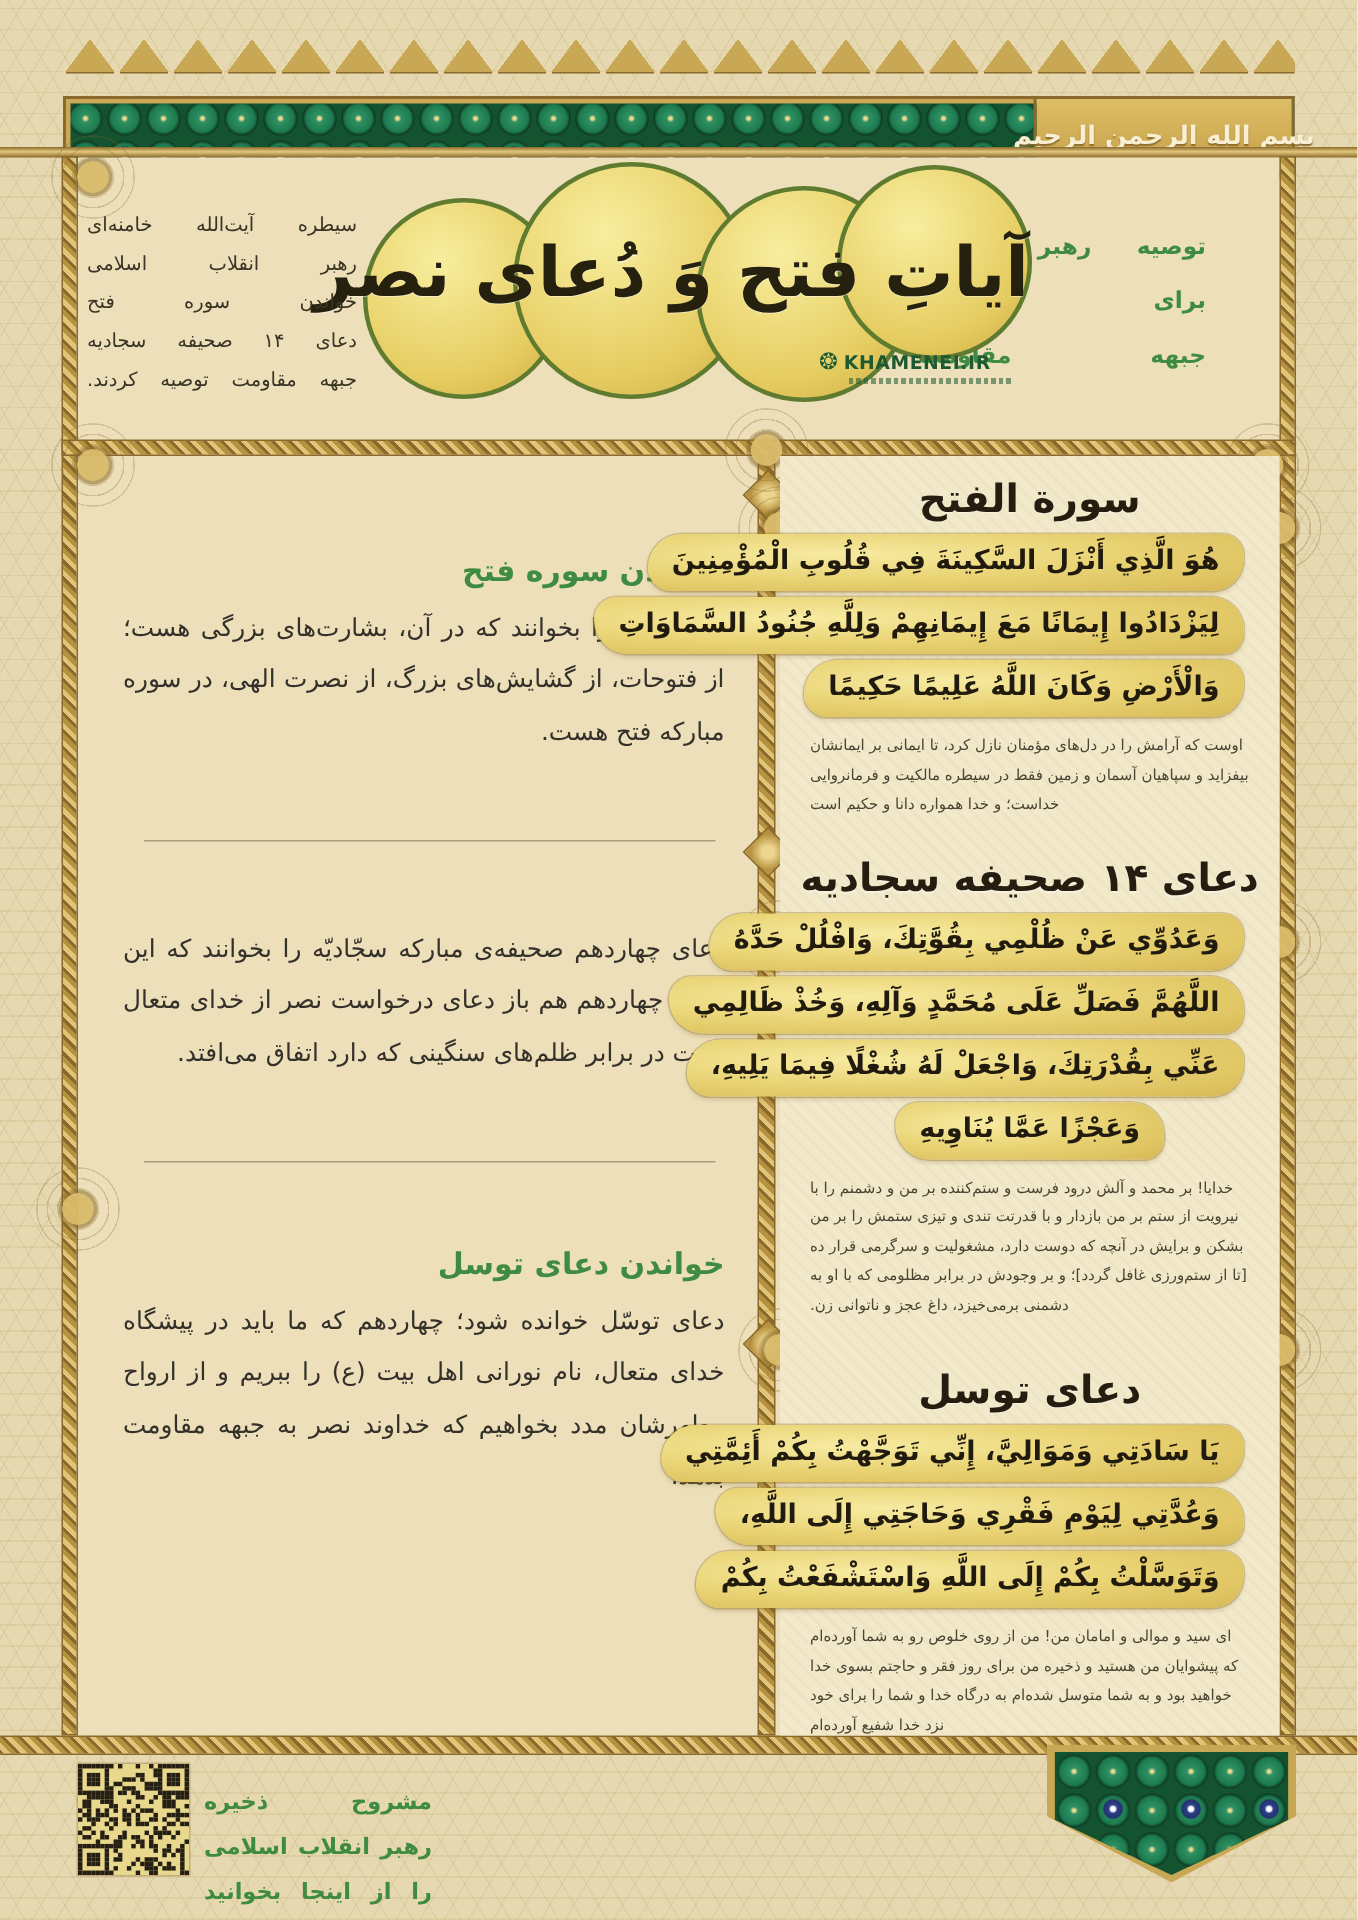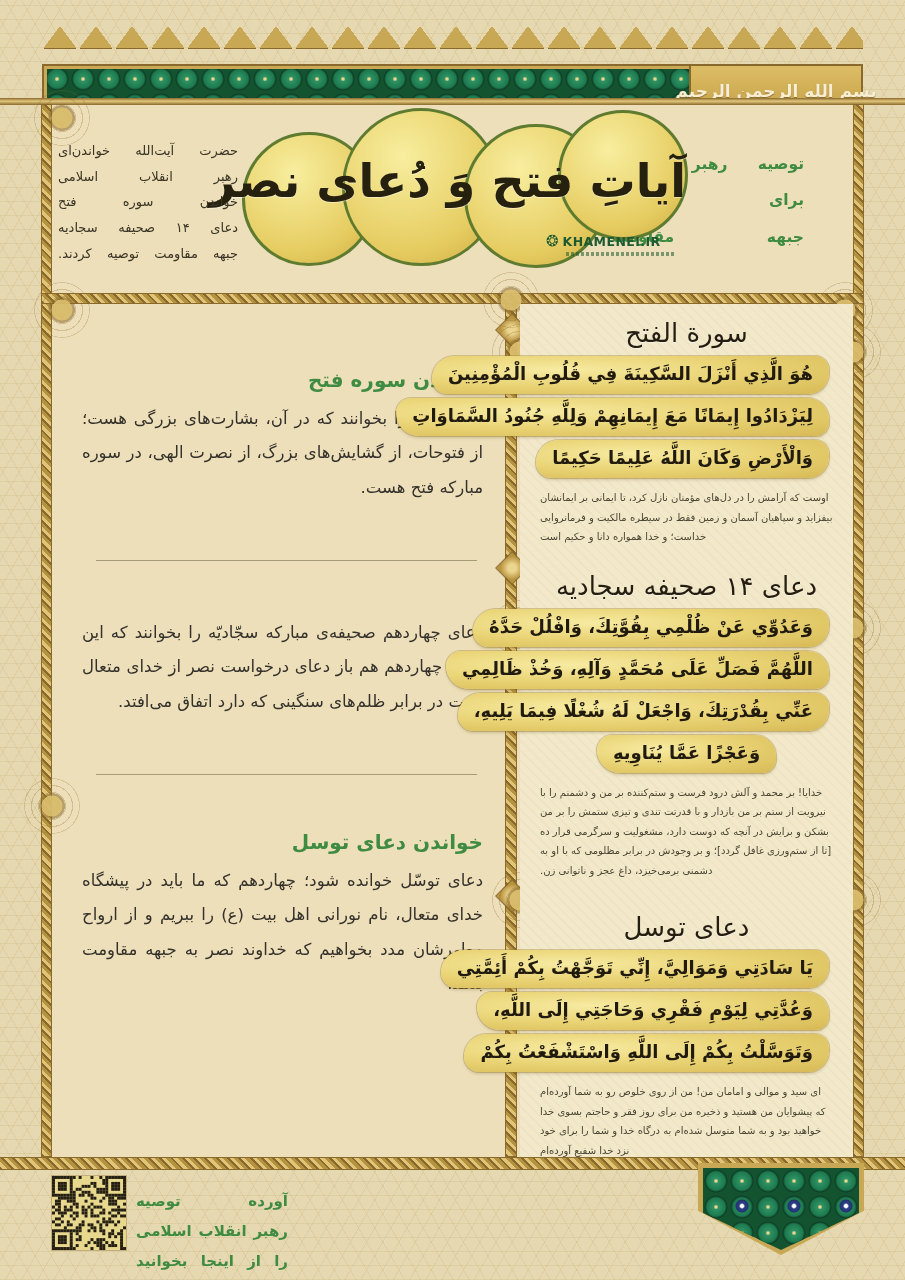--- a/index.html
+++ b/index.html
@@ -70,21 +70,21 @@
   .left-col{position:absolute;left:52px;top:304px;width:453px;height:853px;box-sizing:border-box;
     padding:64px 22px 0 30px;direction:rtl;}
   .left-col h2{margin:0 0 10px;color:#3e8b41;font-size:20px;font-weight:bold;}
   .left-col p{margin:0;color:#34302a;font-size:16.5px;line-height:2.08;text-align:justify;}
   .sep{border:0;border-top:1px solid rgba(110,100,70,.55);margin:55px 6px 55px 14px;}
   
   .right-col{position:absolute;left:520px;top:304px;width:333px;height:853px;box-sizing:border-box;
     padding:8px 12px 0;direction:rtl;text-align:center;
     background-color:#f2e9cb;
     background-image:repeating-linear-gradient(45deg,rgba(190,160,90,.07) 0 2px,transparent 2px 7px);}
-  .right-col h3{margin:6px 0 8px;font-size:26px;font-weight:normal;color:#241d10;text-shadow:0 1px 0 rgba(255,255,255,.4);}
+  .right-col h3{margin:6px 0 8px;font-size:26px;font-weight:bold;color:#241d10;text-shadow:0 1px 0 rgba(255,255,255,.4);}
   .r-sec-2 h3{margin-top:24px;}
   .r-sec-3 h3{margin-top:32px;}
   .aline{margin:4px 12px;}
   .cloud{display:inline-block;padding:7px 16px 10px;border-radius:40px;
     background:radial-gradient(ellipse at 32% 36%,#f7eba2 0%,#e9d374 48%,#d7b955 100%);
     box-shadow:0 0 0 1px rgba(150,120,40,.35), 0 2px 3px rgba(120,90,30,.25);
     font-size:18px;font-weight:bold;color:#211a0e;white-space:nowrap;}
   .aline:nth-child(odd) .cloud{border-radius:34px 48px 30px 52px;}
   .aline:nth-child(even) .cloud{border-radius:50px 30px 46px 34px;}
   .trans{margin:10px 8px 14px;font-size:10px;line-height:1.95;color:#4a4433;text-align:left;}
@@ -152,21 +152,21 @@
     <div class="blob b4"></div>
     <h1>آیاتِ فتح وَ دُعای نصر</h1>
     <div class="badge">
       <span class="badge-icon">❂</span>
       <span class="badge-text">KHAMENEI.IR</span>
     </div>
     <div class="badge-sub"></div>
   </div>
 
   <div class="left-note">
-    <div>حضرت آیت‌الله خواندن‌ای</div>
+    <div>سیطره آیت‌الله خامنه‌ای</div>
     <div>رهبر انقلاب اسلامی</div>
     <div>خواندن سوره فتح</div>
     <div>دعای ۱۴ صحیفه سجادیه</div>
     <div>جبهه مقاومت توصیه کردند.</div>
   </div>
 
   <div class="left-col">
     <section>
       <h2>خواندن سوره فتح</h2>
       <p>سوره فتح را بخوانند که در آن، بشارت‌های بزرگی هست؛ از فتوحات، از گشایش‌های بزرگ، از نصرت الهی، در سوره مبارکه فتح هست.</p>
@@ -496,21 +496,21 @@
         <rect x="6" y="24" width="1" height="1" fill="#241f12"></rect>
         <rect x="7" y="24" width="1" height="1" fill="#241f12"></rect>
         <rect x="13" y="24" width="1" height="1" fill="#241f12"></rect>
         <rect x="16" y="24" width="1" height="1" fill="#241f12"></rect>
         <rect x="17" y="24" width="1" height="1" fill="#241f12"></rect>
         <rect x="23" y="24" width="1" height="1" fill="#241f12"></rect>
         <rect x="24" y="24" width="1" height="1" fill="#241f12"></rect>
       </svg>
     </div>
   <div class="qr-caption">
-    <div>آورده توصیه</div>
+    <div>مشروح ذخیره</div>
     <div>رهبر انقلاب اسلامی</div>
     <div>را از اینجا بخوانید</div>
   </div>
   <div class="pendant">
     <div class="pendant-inner"></div>
   </div>
 
 </div>
 
 </body></html>

